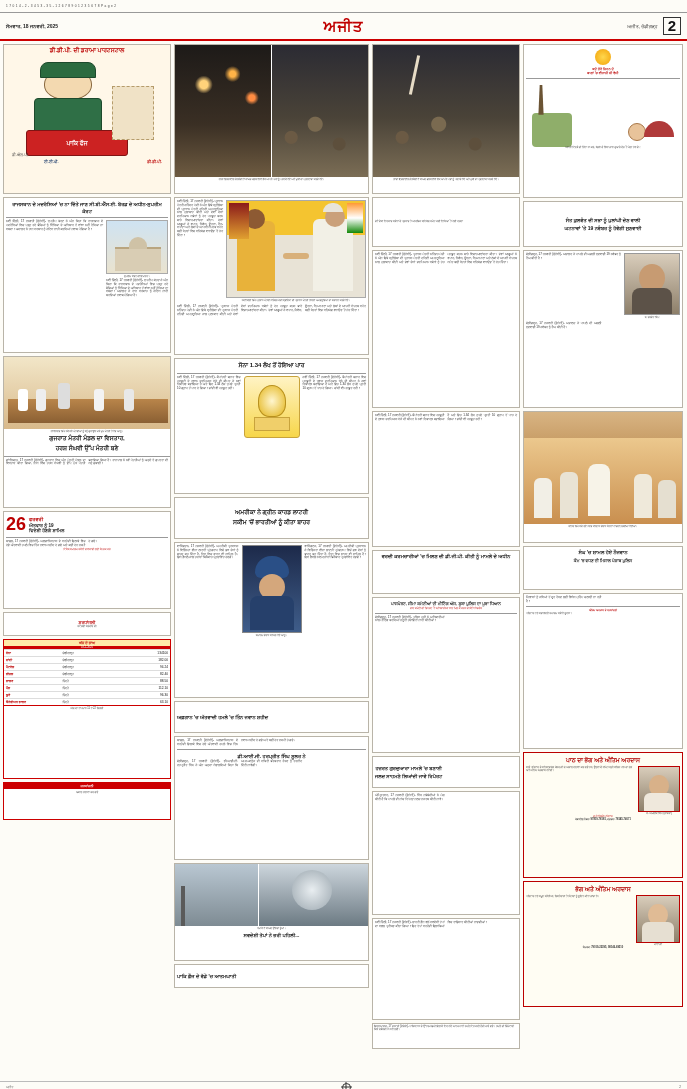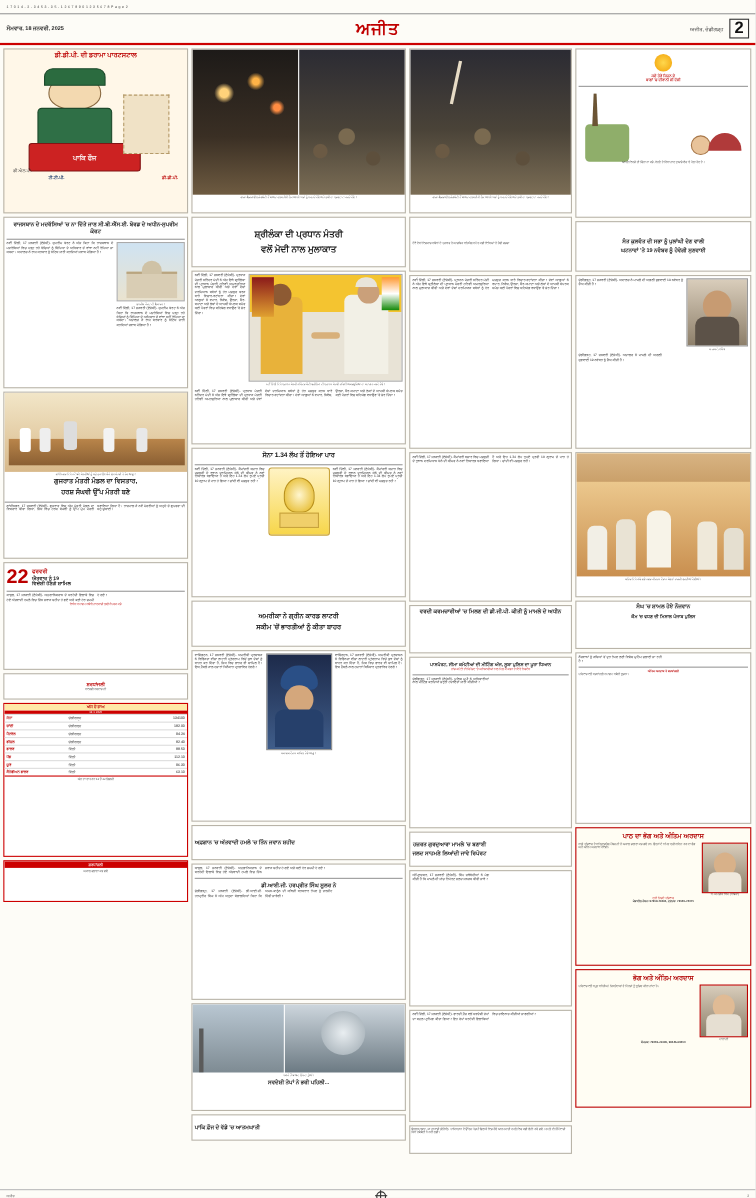--- a/index.html
+++ b/index.html
@@ -129,21 +129,21 @@
         </div>
         <div class="imgcap">ਗਾਂਧੀਨਗਰ ਵਿਖੇ ਨਵੇਂ ਬਣੇ ਮੰਤਰੀਆਂ ਨੂੰ ਸਹੁੰ ਚੁਕਾਉਣ ਮੌਕੇ ਮੁੱਖ ਮੰਤਰੀ ਤੇ ਹੋਰ ਆਗੂ।</div>
         <div class="hdr-m">ਗੁਜਰਾਤ ਮੰਤਰੀ ਮੰਡਲ ਦਾ ਵਿਸਤਾਰ,</div>
         <div class="hdr-m">ਹਰਸ਼ ਸੰਘਵੀ ਉੱਪ ਮੰਤਰੀ ਬਣੇ</div>
         <div class="sep"></div>
         <div class="tiny cols2" style="padding:0 2px;">ਗਾਂਧੀਨਗਰ, 17 ਜਨਵਰੀ (ਏਜੰਸੀ)- ਗੁਜਰਾਤ ਵਿਚ ਅੱਜ ਮੰਤਰੀ ਮੰਡਲ ਦਾ ਵਿਸਤਾਰ ਕੀਤਾ ਗਿਆ, ਜਿਸ ਵਿਚ ਹਰਸ਼ ਸੰਘਵੀ ਨੂੰ ਉੱਪ ਮੁੱਖ ਮੰਤਰੀ ਬਣਾਇਆ ਗਿਆ ਹੈ। ਰਾਜਪਾਲ ਨੇ ਨਵੇਂ ਮੰਤਰੀਆਂ ਨੂੰ ਅਹੁਦੇ ਤੇ ਗੁਪਤਤਾ ਦੀ ਸਹੁੰ ਚੁਕਾਈ।</div>
       </div>
 
       <div class="box" style="height:92px;padding:2px;">
         <div style="display:flex;align-items:center;gap:3px;">
-          <div style="font-size:18px;font-weight:bold;color:#b00;">22</div>
+          <div style="font-size:18px;font-weight:bold;color:#b00;">26</div>
           <div>
             <div style="font-size:5px;font-weight:bold;color:#b00;">ਫਰਵਰੀ</div>
             <div style="font-size:4.6px;font-weight:bold;color:#111;">ਐਤਵਾਰ ਨੂੰ 19</div>
             <div style="font-size:4.6px;font-weight:bold;color:#111;">ਵਿਦੇਸ਼ੀ ਹੋਣਗੇ ਸ਼ਾਮਿਲ</div>
           </div>
         </div>
         <div class="sep"></div>
         <div class="tiny cols2">ਕਾਬੁਲ, 17 ਜਨਵਰੀ (ਏਜੰਸੀ)- ਅਫ਼ਗਾਨਿਸਤਾਨ ਦੇ ਸਰਹੱਦੀ ਇਲਾਕੇ ਵਿਚ ਹੋਏ ਅੱਤਵਾਦੀ ਹਮਲੇ ਵਿਚ ਤਿੰਨ ਜਵਾਨ ਸ਼ਹੀਦ ਹੋ ਗਏ ਅਤੇ ਕਈ ਹੋਰ ਜ਼ਖ਼ਮੀ ਹੋ ਗਏ।</div>
         <div class="micro center" style="color:#b00;">ਵਿਸ਼ੇਸ਼ ਸਮਾਗਮ ਸਬੰਧੀ ਜਾਣਕਾਰੀ ਲਈ ਸੰਪਰਕ ਕਰੋ</div>
       </div>
@@ -210,24 +210,20 @@
     <div class="col" style="width:195px;">
 
       <div class="box" style="height:148px;">
         <div style="display:flex;gap:1px;height:132px;">
           <div class="photo ph-fire" style="flex:1;"></div>
           <div class="photo ph-crowd" style="flex:1;"></div>
         </div>
         <div class="imgcap">ਗਾਜ਼ਾ-ਇਜ਼ਰਾਈਲ ਜੰਗਬੰਦੀ ਤੋਂ ਬਾਅਦ ਫਲਸਤੀਨੀ ਲੋਕ ਆਪਣੇ ਘਰਾਂ ਨੂੰ ਪਰਤਦੇ ਹੋਏ ਅਤੇ ਖੁਸ਼ੀ ਦਾ ਪ੍ਰਗਟਾਵਾ ਕਰਦੇ ਹੋਏ।</div>
       </div>
 
-      <div class="box" style="height:44px;display:flex;flex-direction:column;justify-content:center;">
-        <div class="hl">ਸ਼੍ਰੀਲੰਕਾ ਦੀ ਪ੍ਰਧਾਨ ਮੰਤਰੀ</div>
-        <div class="hl">ਵਲੋਂ ਮੋਦੀ ਨਾਲ ਮੁਲਾਕਾਤ</div>
-      </div>
 
       <div class="box" style="height:152px;padding:2px;">
         <div style="display:flex;gap:3px;">
           <div class="tiny" style="width:46px;">ਨਵੀਂ ਦਿੱਲੀ, 17 ਜਨਵਰੀ (ਏਜੰਸੀ)- ਪ੍ਰਧਾਨ ਮੰਤਰੀ ਨਰਿੰਦਰ ਮੋਦੀ ਨੇ ਅੱਜ ਇਥੇ ਸ਼੍ਰੀਲੰਕਾ ਦੀ ਪ੍ਰਧਾਨ ਮੰਤਰੀ ਹਰਿਣੀ ਅਮਰਸੂਰਿਆ ਨਾਲ ਮੁਲਾਕਾਤ ਕੀਤੀ ਅਤੇ ਦੋਵਾਂ ਦੇਸ਼ਾਂ ਦਰਮਿਆਨ ਸਬੰਧਾਂ ਨੂੰ ਹੋਰ ਮਜ਼ਬੂਤ ਕਰਨ ਬਾਰੇ ਵਿਚਾਰ-ਵਟਾਂਦਰਾ ਕੀਤਾ। ਦੋਵਾਂ ਆਗੂਆਂ ਨੇ ਵਪਾਰ, ਨਿਵੇਸ਼, ਊਰਜਾ, ਸੈਰ-ਸਪਾਟਾ ਅਤੇ ਲੋਕਾਂ ਦੇ ਆਪਸੀ ਸੰਪਰਕ ਸਮੇਤ ਕਈ ਖੇਤਰਾਂ ਵਿਚ ਸਹਿਯੋਗ ਵਧਾਉਣ 'ਤੇ ਜ਼ੋਰ ਦਿੱਤਾ।</div>
           <div style="flex:1;">
             <div class="photo ph-modi" style="height:96px;border:1px solid #aaa;">
               <div style="position:absolute;left:10px;top:20px;width:38px;height:70px;background:#e8b23a;border-radius:6px 6px 0 0;"></div>
               <div style="position:absolute;left:18px;top:8px;width:20px;height:20px;border-radius:50%;background:#8d5a33;"></div>
               <div style="position:absolute;right:12px;top:18px;width:40px;height:72px;background:#f2f0e6;border-radius:6px 6px 0 0;"></div>
               <div style="position:absolute;right:20px;top:6px;width:20px;height:20px;border-radius:50%;background:#caa07a;"></div>

